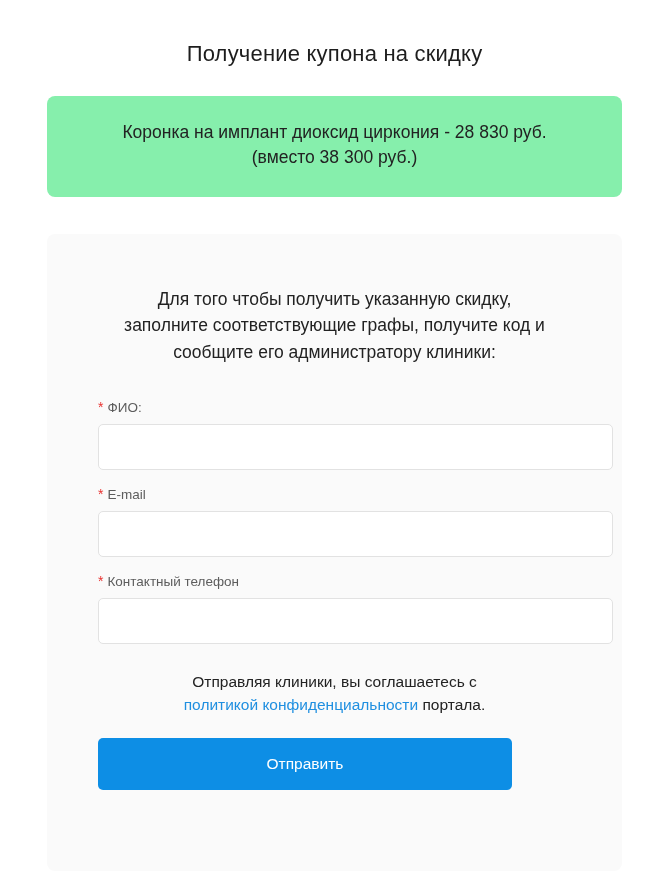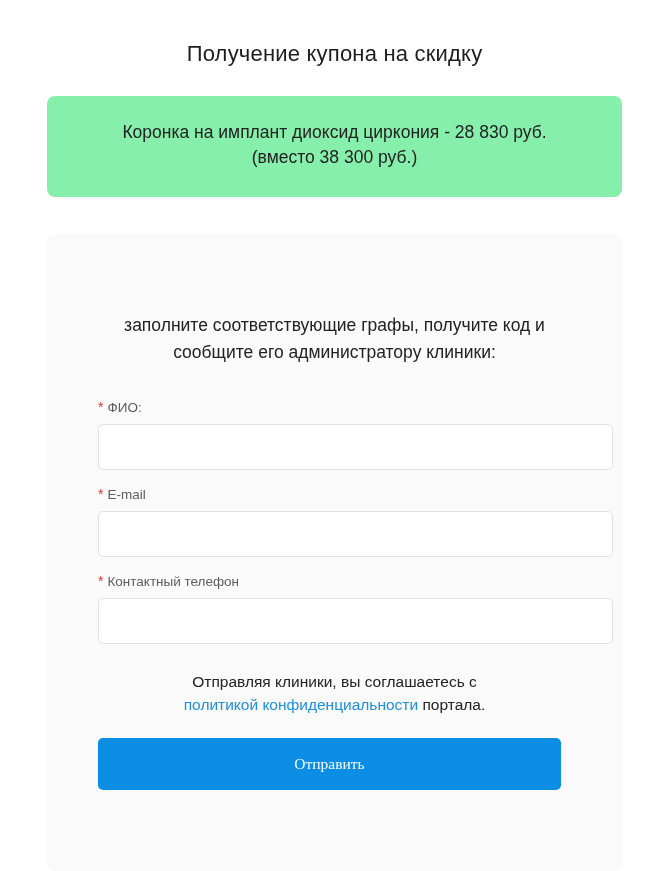--- a/index.html
+++ b/index.html
@@ -94,49 +94,49 @@
     color: #222222;
     margin: 26px 0 22px 0;
   }
   .consent a {
     color: #1f8fe0;
     text-decoration: none;
   }
   .submit-btn {
     display: block;
     margin: 0 0 0 25px;
-    width: 463px;
+    width: 414px;
     height: 52px;
     background: #0d8ee5;
     color: #ffffff;
     border: none;
     border-radius: 5px;
     font-size: 15.5px;
-    font-family: Liberation Serif, serif;
+    font-family: Liberation Sans, sans-serif;
     cursor: pointer;
   }
 </style>
 </head>
 <body>
 
 <div class="page">
 
   <h1 class="page-title">Получение купона на скидку</h1>
 
   <div class="offer-card">
     <div class="offer-text">
       <div>Коронка на имплант диоксид циркония - 28 830 руб.</div>
       <div>(вместо 38 300 руб.)</div>
     </div>
   </div>
 
   <div class="form-card">
 
     <p class="form-intro">
-      <br>
+      <span>Для того чтобы получить указанную скидку,</span><br>
       <span>заполните соответствующие графы, получите код и</span><br>
       <span>сообщите его администратору клиники:</span>
     </p>
 
     <div class="field">
       <label class="field-label">
         <span class="req-star">*</span><span>ФИО:</span>
       </label>
       <input class="field-input" type="text" value="" placeholder="" style="">
     </div>

